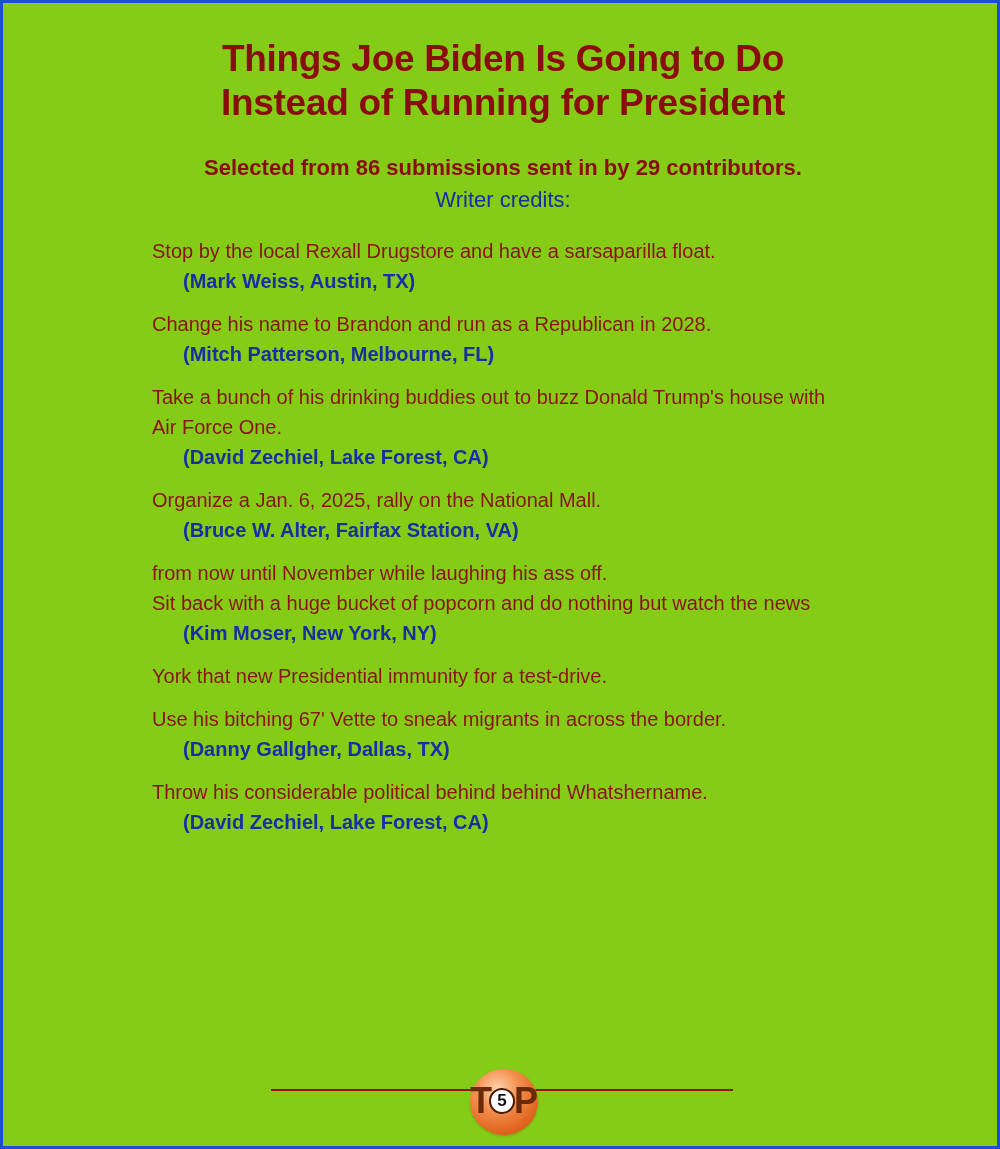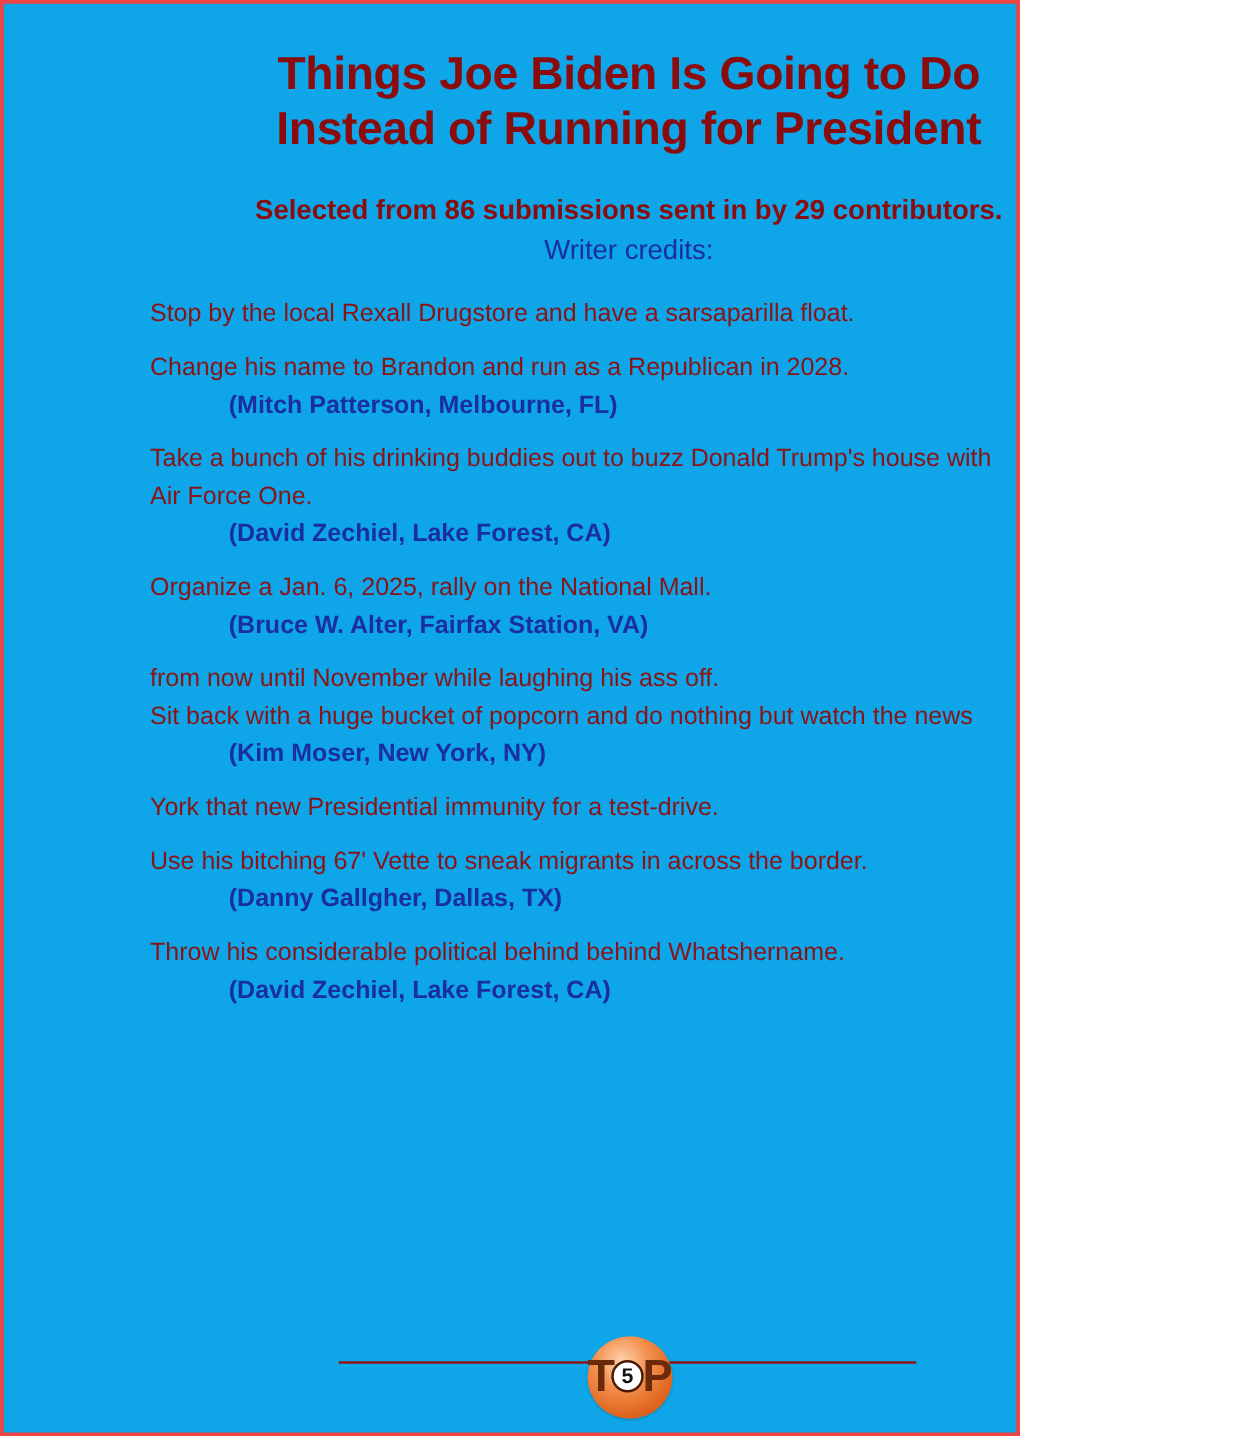--- a/index.html
+++ b/index.html
@@ -1,19 +1,19 @@
 <!DOCTYPE html>
 <html><head>
   <meta charset="utf-8">
   <style>
     html, body { margin: 0; padding: 0; background: #ffffff; }
     body { width: 1000px; height: 1149px; position: relative; overflow: hidden; }
     .frame {
-      position: absolute; left: 0; top: 0; width: 816px; height: 1149px;
-      box-sizing: border-box; border: 3px solid #ef4444; background: #0ea5e9;
+      position: absolute; left: 0; top: 0; width: 1000px; height: 1149px;
+      box-sizing: border-box; border: 3px solid #1d4ed8; background: #84cc16;
     }
     .title {
       position: absolute; left: 0; width: 1000px; top: 34px;
       text-align: center; color: #8a0c0c;
       font-family: "Liberation Sans", sans-serif; font-weight: bold;
       font-size: 37px; line-height: 44px; letter-spacing: -0.3px;
     }
     .subtitle {
       position: absolute; left: 0; width: 1000px; top: 150px;
       text-align: center; color: #8a0c0c;
@@ -23,21 +23,21 @@
     .credits-label {
       position: absolute; left: 0; width: 1000px; top: 182px;
       text-align: center; color: #1a2ea3;
       font-family: "Liberation Sans", sans-serif; font-weight: normal;
       font-size: 22px; line-height: 30px;
     }
     .list { position: absolute; left: 117px; top: 233px; width: 800px; }
     .entry { margin: 0 0 13px 0; }
     .entry-text {
       color: #8a1414; font-family: "Liberation Sans", sans-serif;
-      font-size: 20px; line-height: 30px;
+      font-size: 20px; line-height: 30px; margin-left: 32px;
     }
     .entry-credit {
       color: #1a2ea3; font-family: "Liberation Sans", sans-serif;
       font-weight: bold; font-size: 20px; line-height: 30px;
       padding-left: 63px;
     }
     .footer-line {
       position: absolute; top: 1086px; height: 2px; background: #8e1414;
     }
     .footer-line.left { left: 268px; width: 205px; }
@@ -69,20 +69,21 @@
   <div class="title">
     <div>Things Joe Biden Is Going to Do</div>
     <div>Instead of Running for President</div>
   </div>
   <div class="subtitle">Selected from 86 submissions sent in by 29 contributors.</div>
   <div class="credits-label">Writer credits:</div>
 
   <div class="list">
     <div class="entry">
       <div class="entry-text">Stop by the local Rexall Drugstore and have a sarsaparilla float.</div>
+      <div class="entry-credit">(Mark Weiss, Austin, TX)</div>
     </div>
     <div class="entry">
       <div class="entry-text">Change his name to Brandon and run as a Republican in 2028.</div>
       <div class="entry-credit">(Mitch Patterson, Melbourne, FL)</div>
     </div>
     <div class="entry">
       <div class="entry-text">Take a bunch of his drinking buddies out to buzz Donald Trump's house with</div>
       <div class="entry-text">Air Force One.</div>
       <div class="entry-credit">(David Zechiel, Lake Forest, CA)</div>
     </div>

